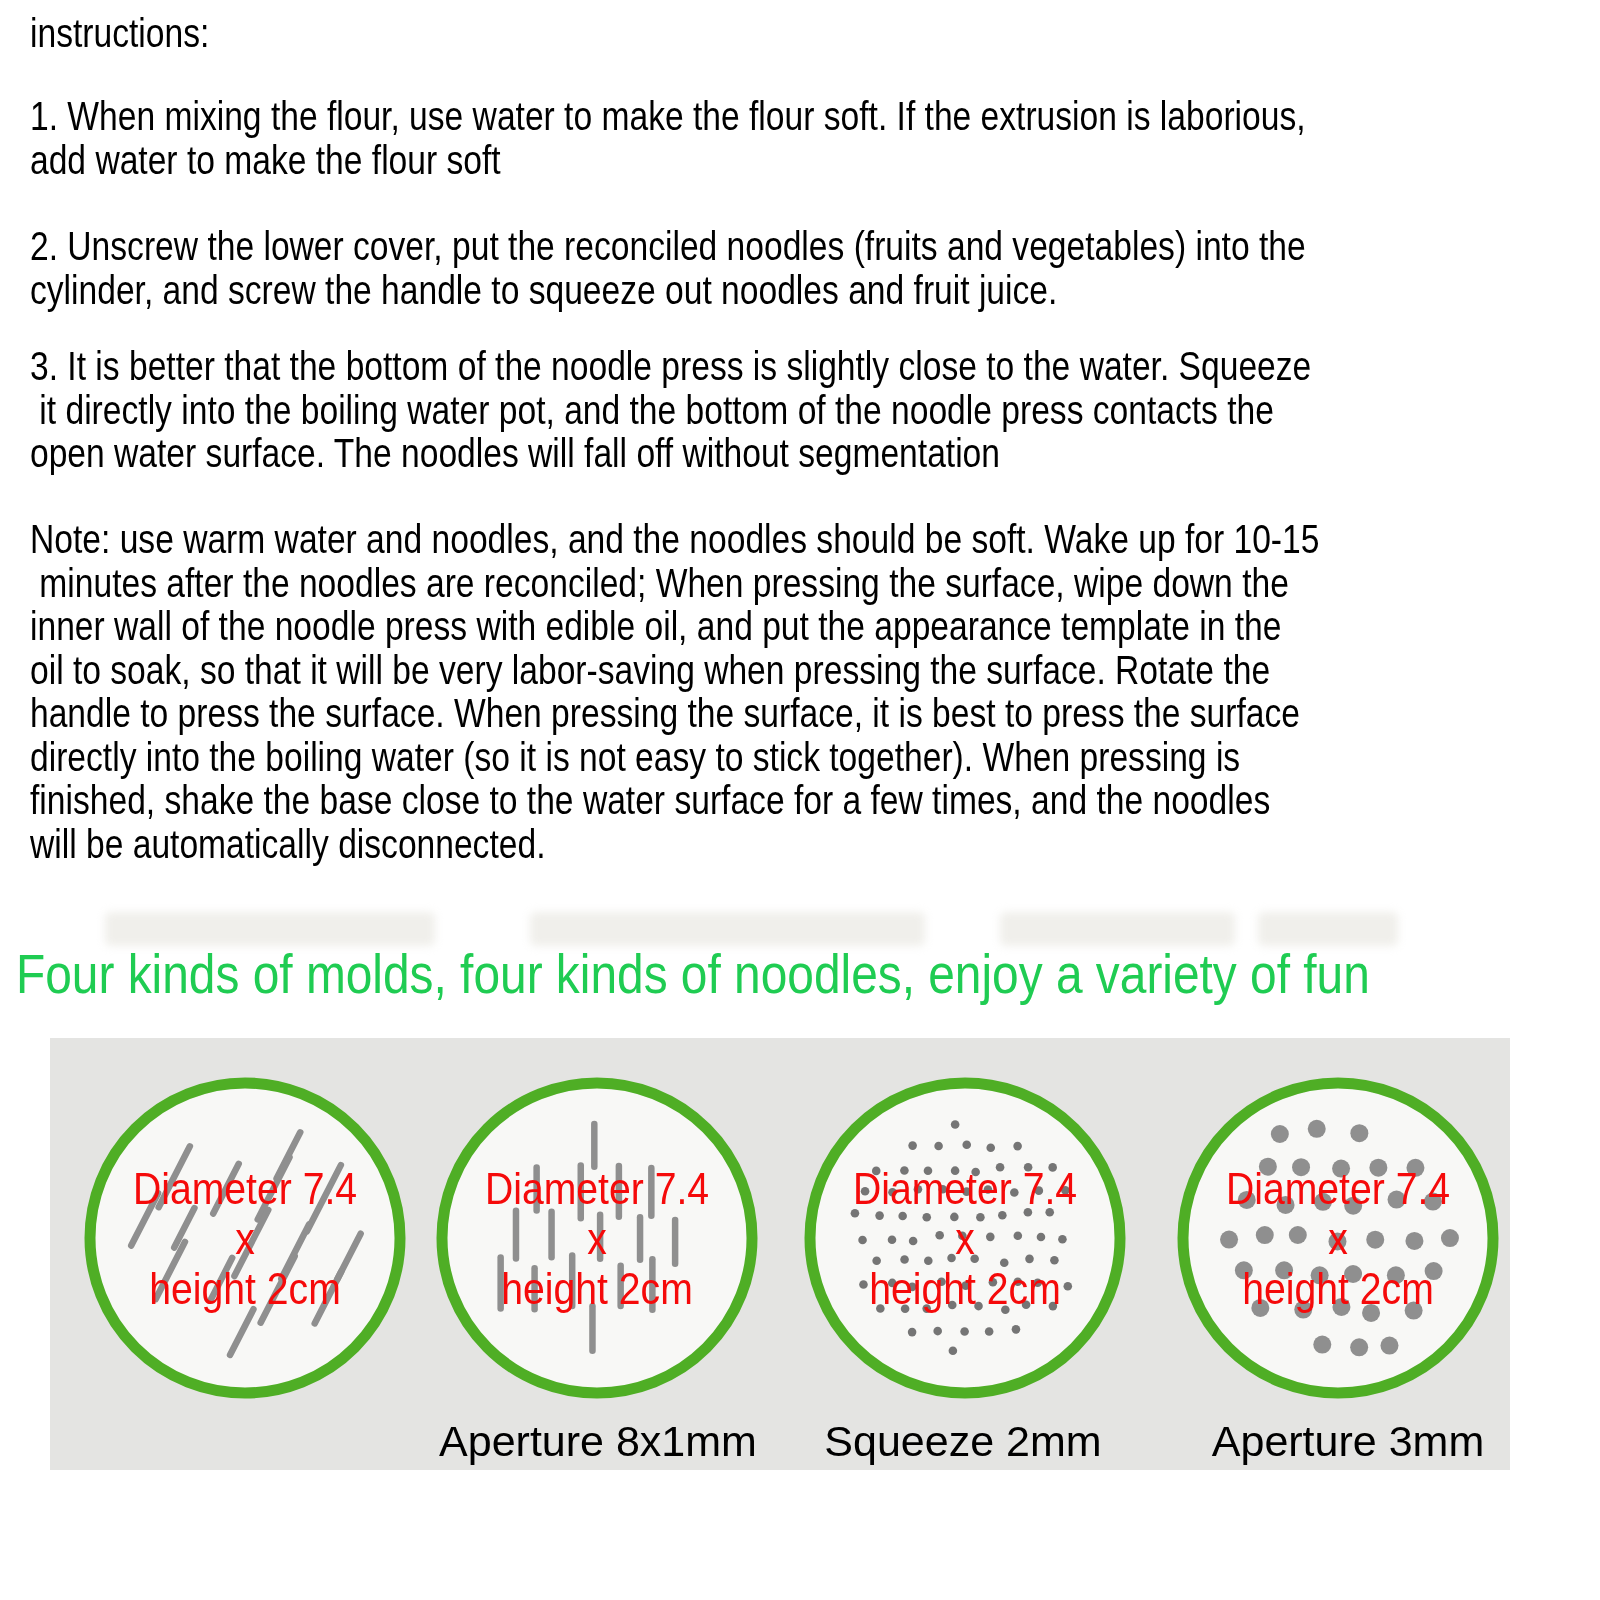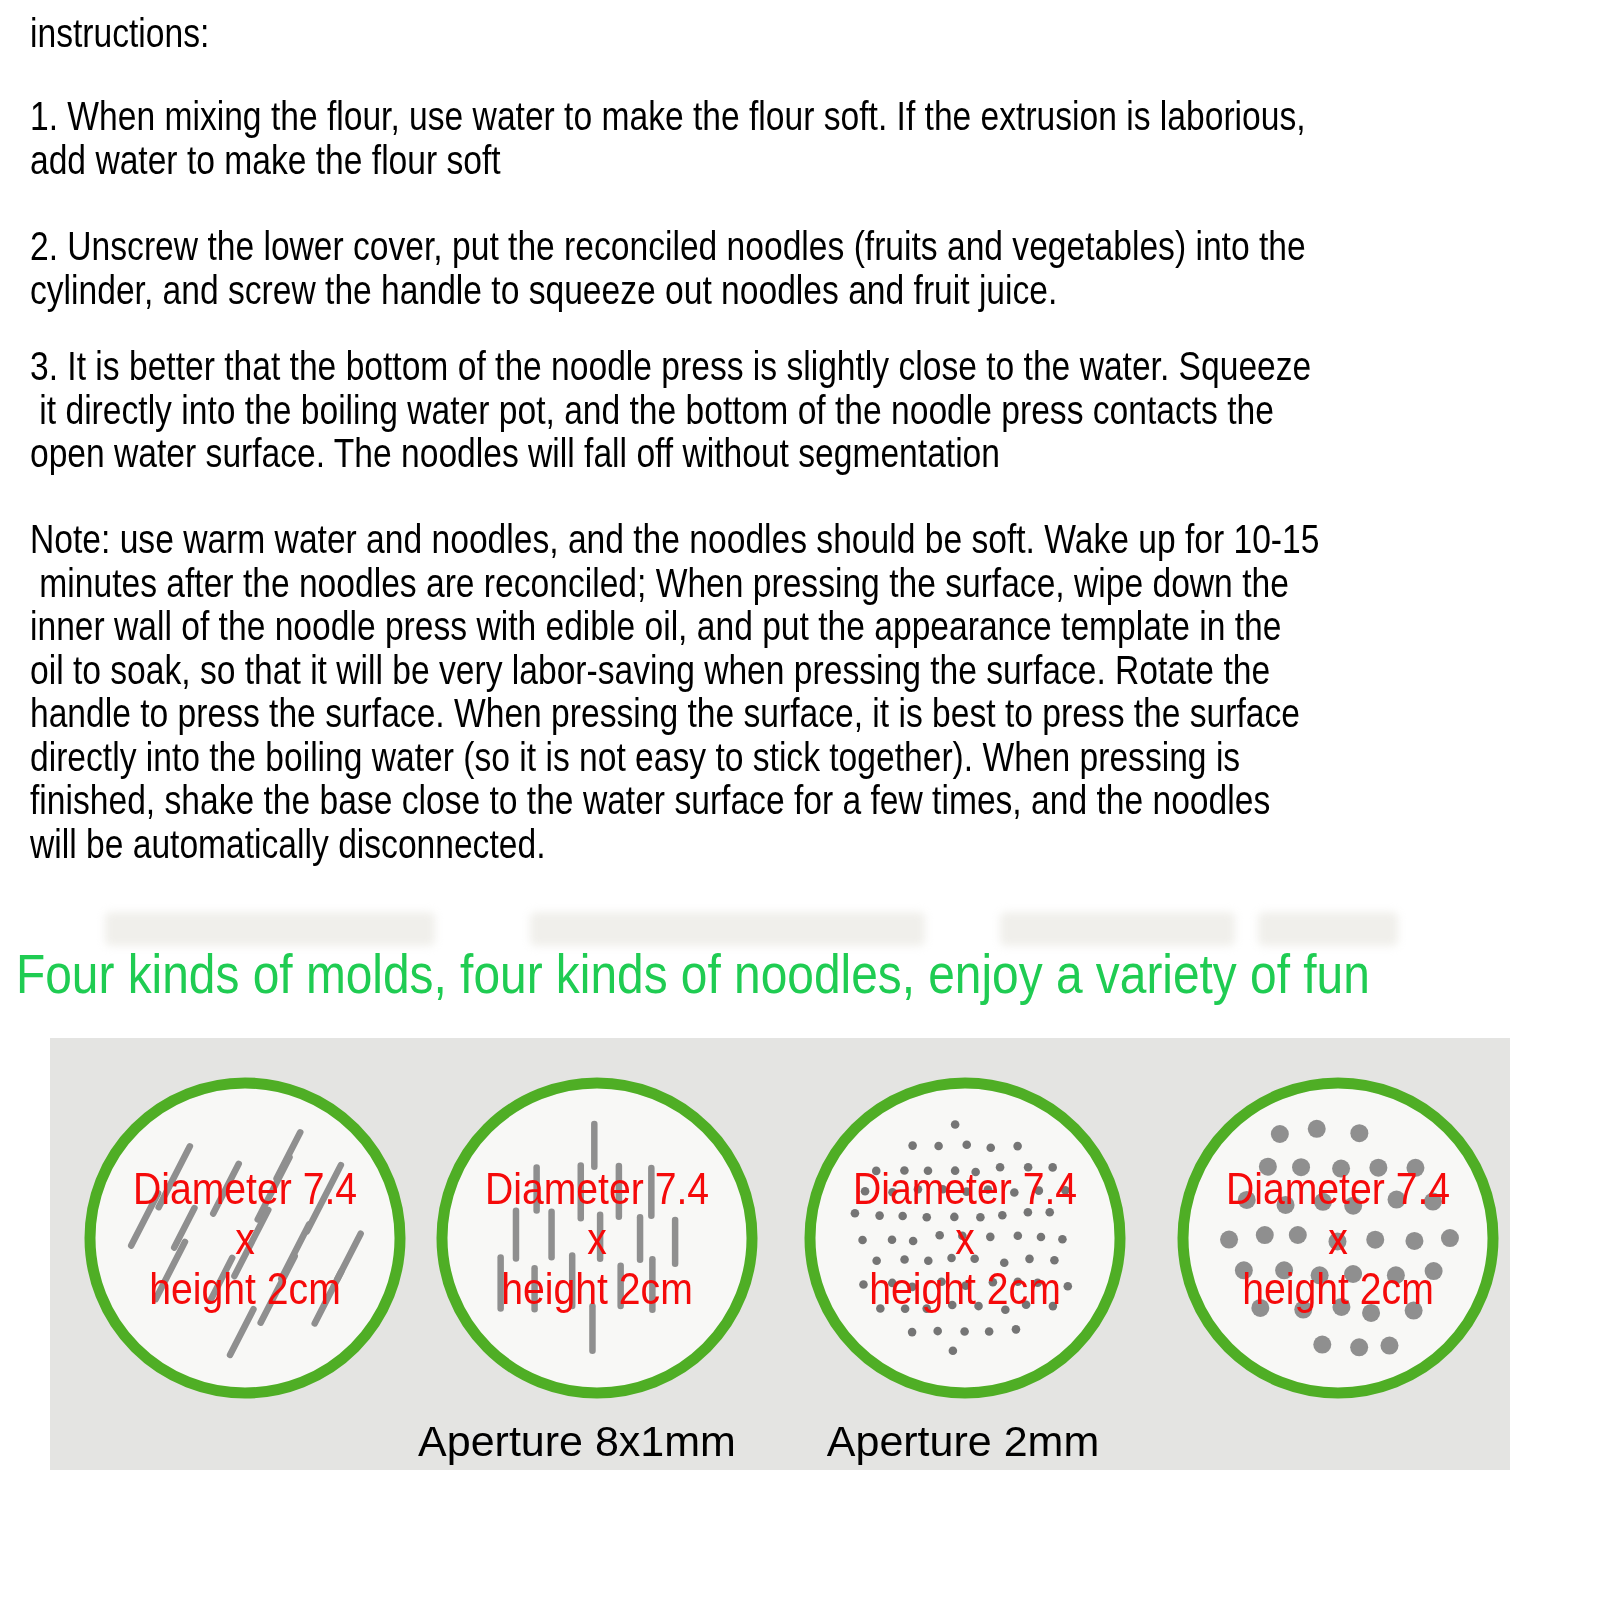--- a/index.html
+++ b/index.html
@@ -274,17 +274,18 @@
             <circle cx="51.47975123656215" cy="107.6160329367267" r="9" fill="#8f8f8f"></circle>
           </g>
       </svg>
       <div class="dim">
         <div>Diameter 7.4</div>
         <div>x</div>
         <div>height 2cm</div>
       </div>
     </div>
 
-    <div class="aperture" style="left:357px">Aperture 8x1mm</div>
-    <div class="aperture" style="left:743px">Aperture 2mm</div>
+    <div class="aperture" style="left:378px">Aperture 8x1mm</div>
+    <div class="aperture" style="left:743px">Squeeze 2mm</div>
+    <div class="aperture" style="left:1128px">Aperture 3mm</div>
 
   </div>
 </div>
 
 </body></html>

